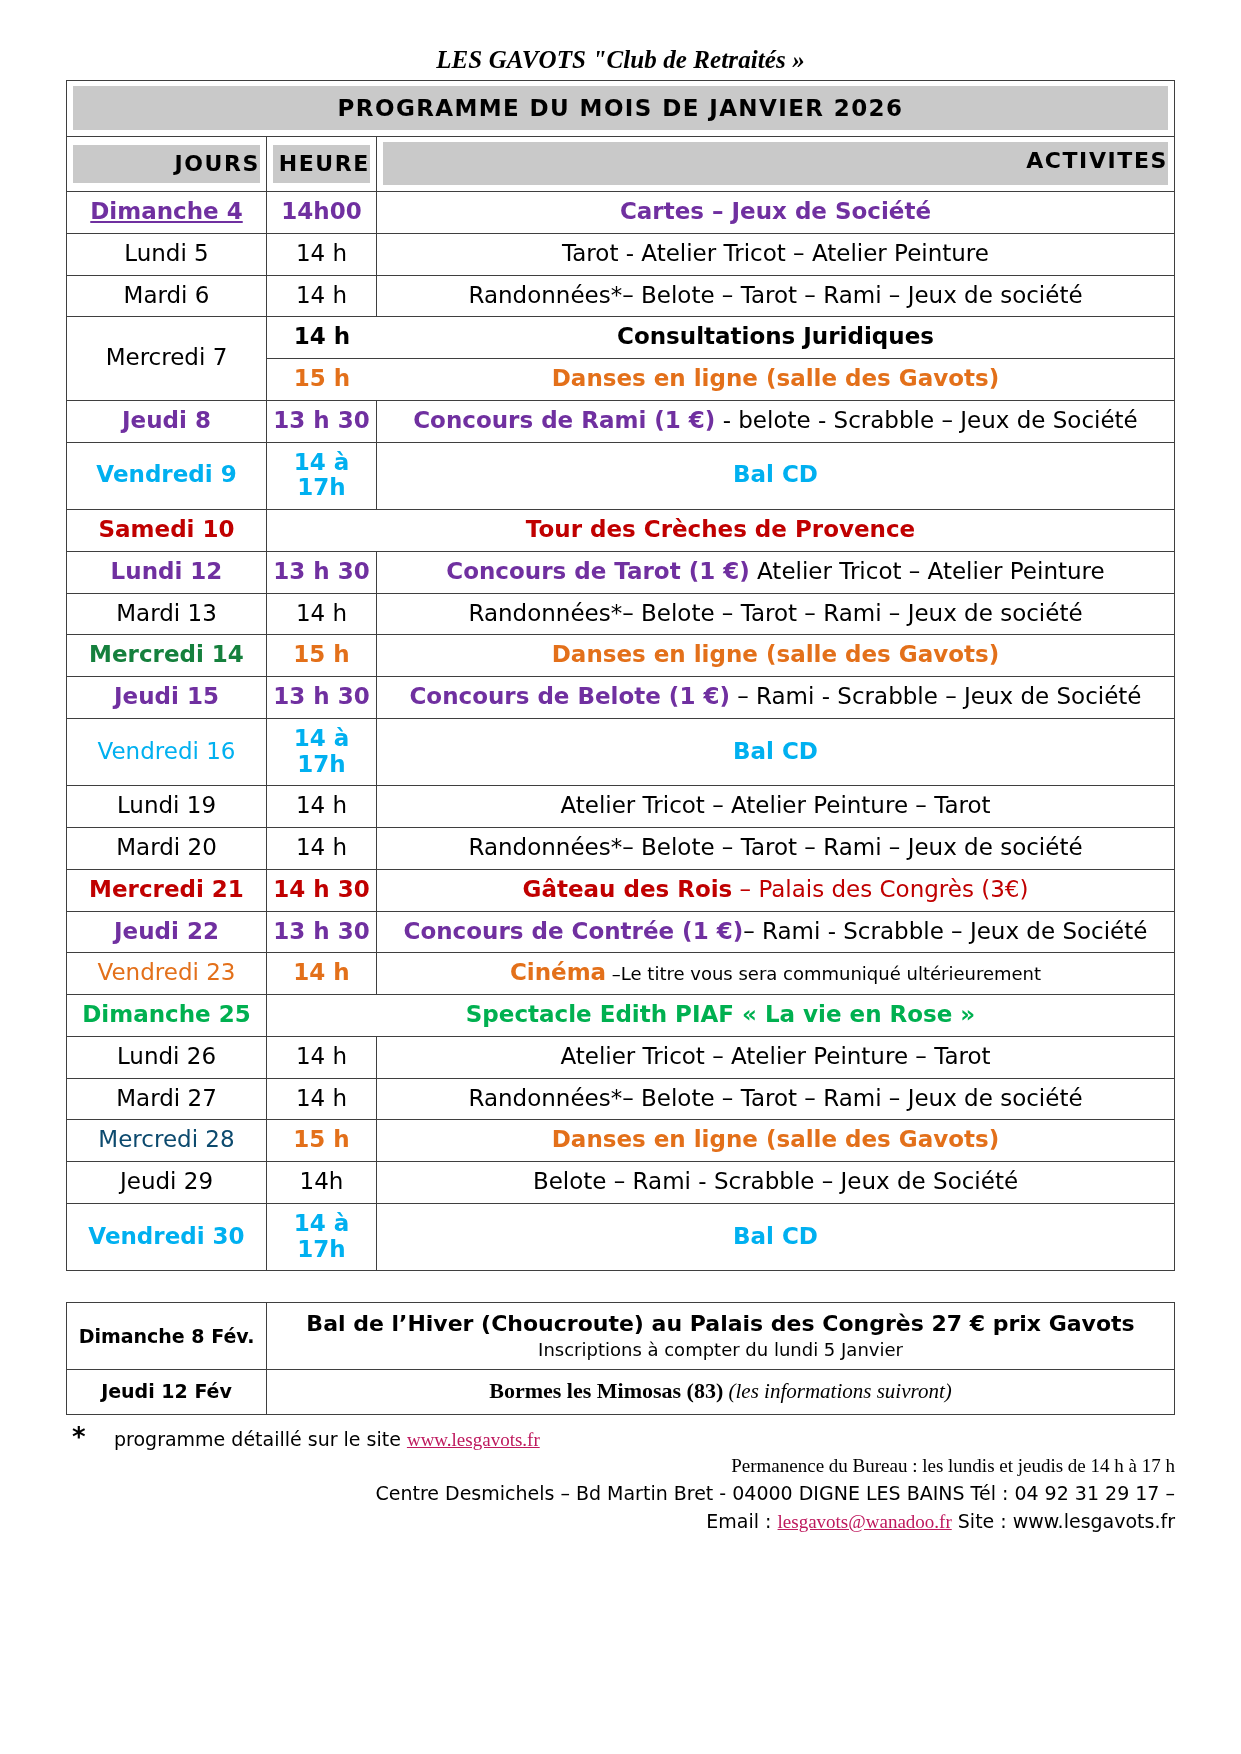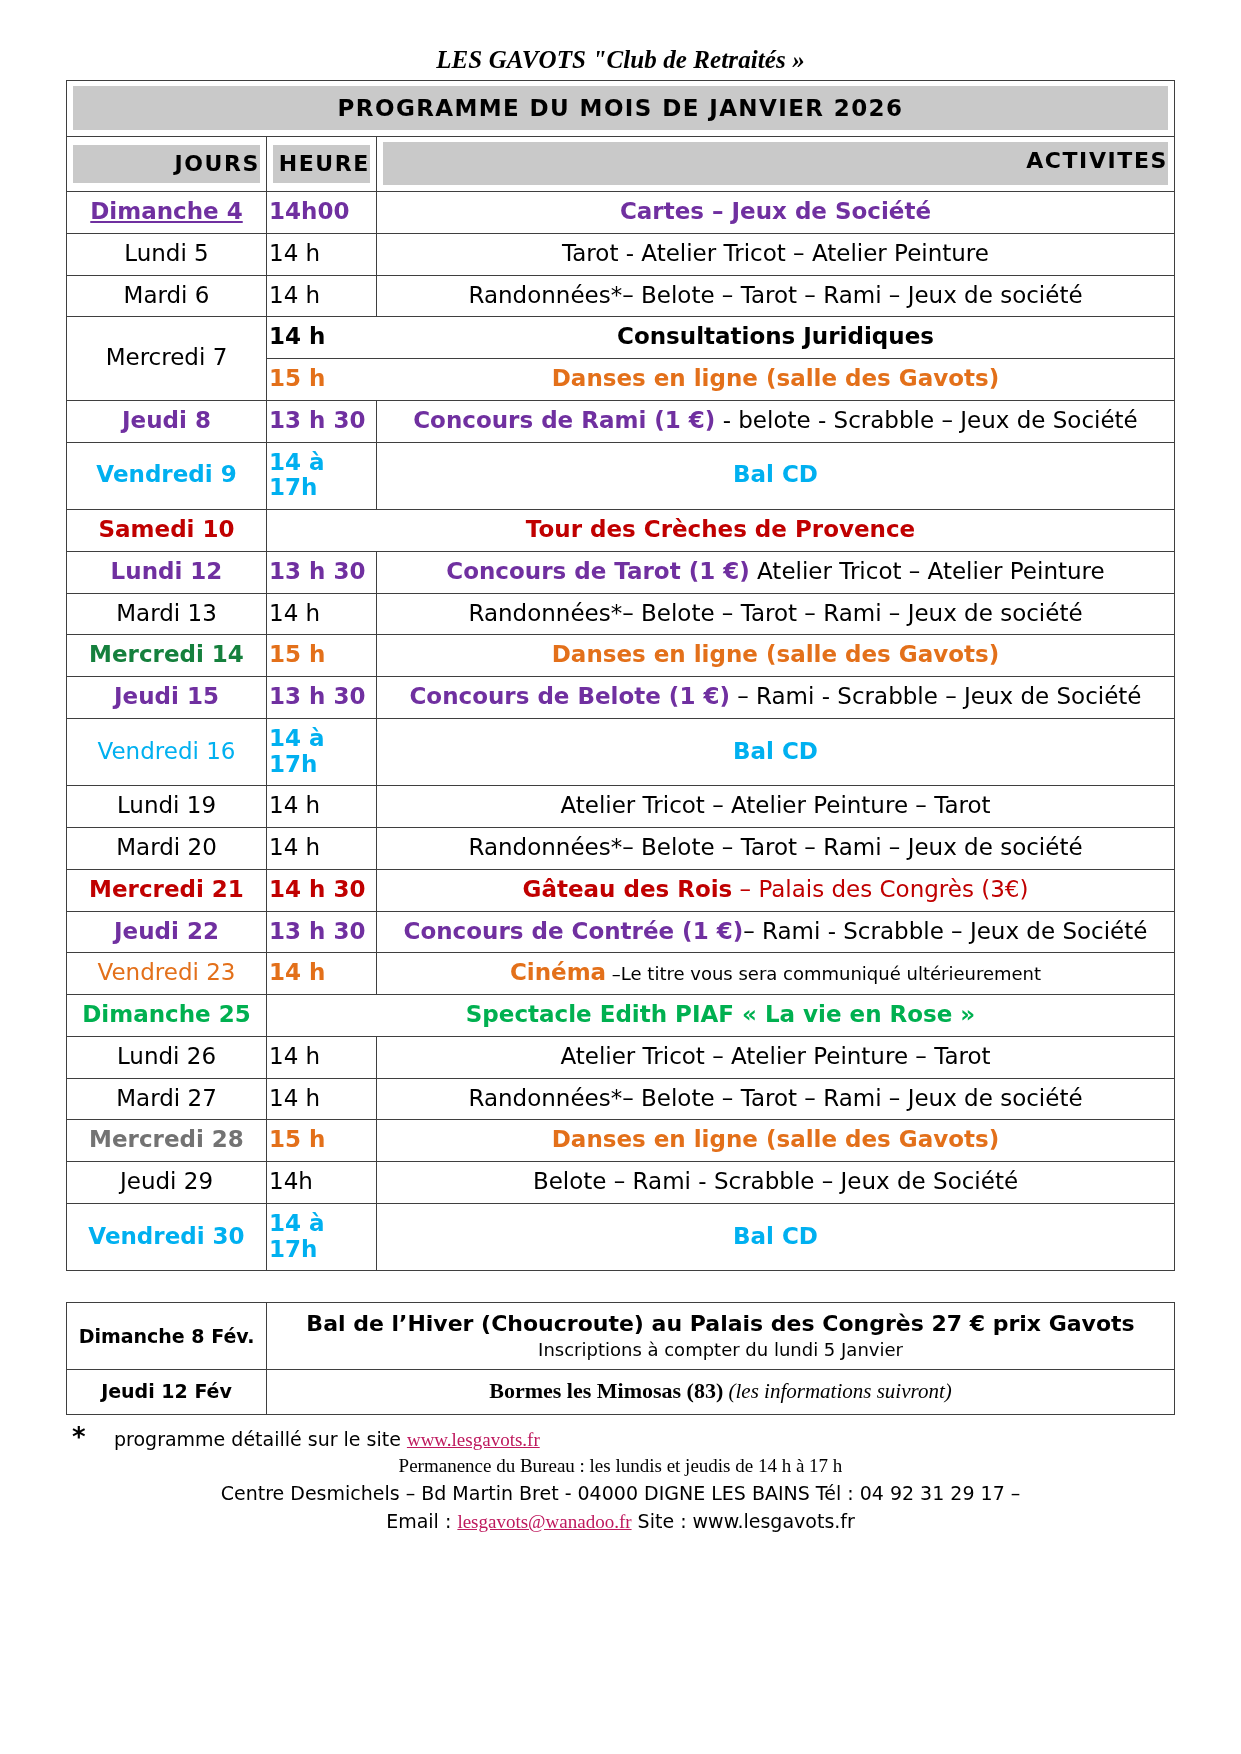--- a/index.html
+++ b/index.html
@@ -81,21 +81,21 @@
   col.c-heure { width: 110px; }
   col.c-act { width: auto; }
 
   td.jour {
     text-align: center;
     font-size: 23px;
     padding: 7px 2px 8px 2px !important;
     line-height: 1.12;
   }
   td.heure {
-    text-align: left;
+    text-align: center;
     font-size: 23px;
     padding: 7px 2px 8px 2px !important;
     line-height: 1.12;
   }
   td.act {
     text-align: center;
     font-size: 23px;
     padding: 7px 4px 8px 4px !important;
     line-height: 1.12;
     white-space: nowrap;
@@ -178,21 +178,21 @@
     padding-left: 6px;
   }
   .foot-star-text { padding-top: 4px; }
   a.link {
     color: #be185d;
     text-decoration: underline;
     font-family: "Liberation Serif", serif;
     font-size: 19px;
   }
   .foot-line {
-    text-align: center;
+    text-align: right;
     font-size: 19px;
     margin-top: 3px;
     line-height: 1.3;
   }
   .foot-line.serif {
     font-family: "Liberation Serif", serif;
     font-size: 19px;
   }
 </style>
 </head>
@@ -334,21 +334,21 @@
             <td class="jour" style="color: rgb(0, 0, 0);">Lundi 26</td>
             <td class="heure" style="color: rgb(0, 0, 0);">14 h</td>
             <td class="act" style="color: rgb(0, 0, 0);">Atelier Tricot – Atelier Peinture – Tarot</td>
           </tr>
           <tr>
             <td class="jour" style="color: rgb(0, 0, 0);">Mardi 27</td>
             <td class="heure" style="color: rgb(0, 0, 0);">14 h</td>
             <td class="act" style="color: rgb(0, 0, 0);">Randonnées*– Belote – Tarot – Rami – Jeux de société</td>
           </tr>
           <tr>
-            <td class="jour" style="color: #737373; font-weight: bold; margin-left: 32px;">Mercredi 28</td>
+            <td class="jour" style="color: #0c4a6e; font-weight: normal; margin-left: 32px;">Mercredi 28</td>
             <td class="heure" style="color: rgb(227, 112, 26); font-weight: bold;">15 h</td>
             <td class="act" style="color: rgb(227, 112, 26); font-weight: bold;">Danses en ligne (salle des Gavots)</td>
           </tr>
           <tr>
             <td class="jour" style="color: rgb(0, 0, 0);">Jeudi 29</td>
             <td class="heure" style="color: rgb(0, 0, 0);">14h</td>
             <td class="act" style="color: rgb(0, 0, 0);">Belote – Rami - Scrabble – Jeux de Société</td>
           </tr>
           <tr>
             <td class="jour" style="color: rgb(0, 176, 240); font-weight: bold;">Vendredi 30</td>

